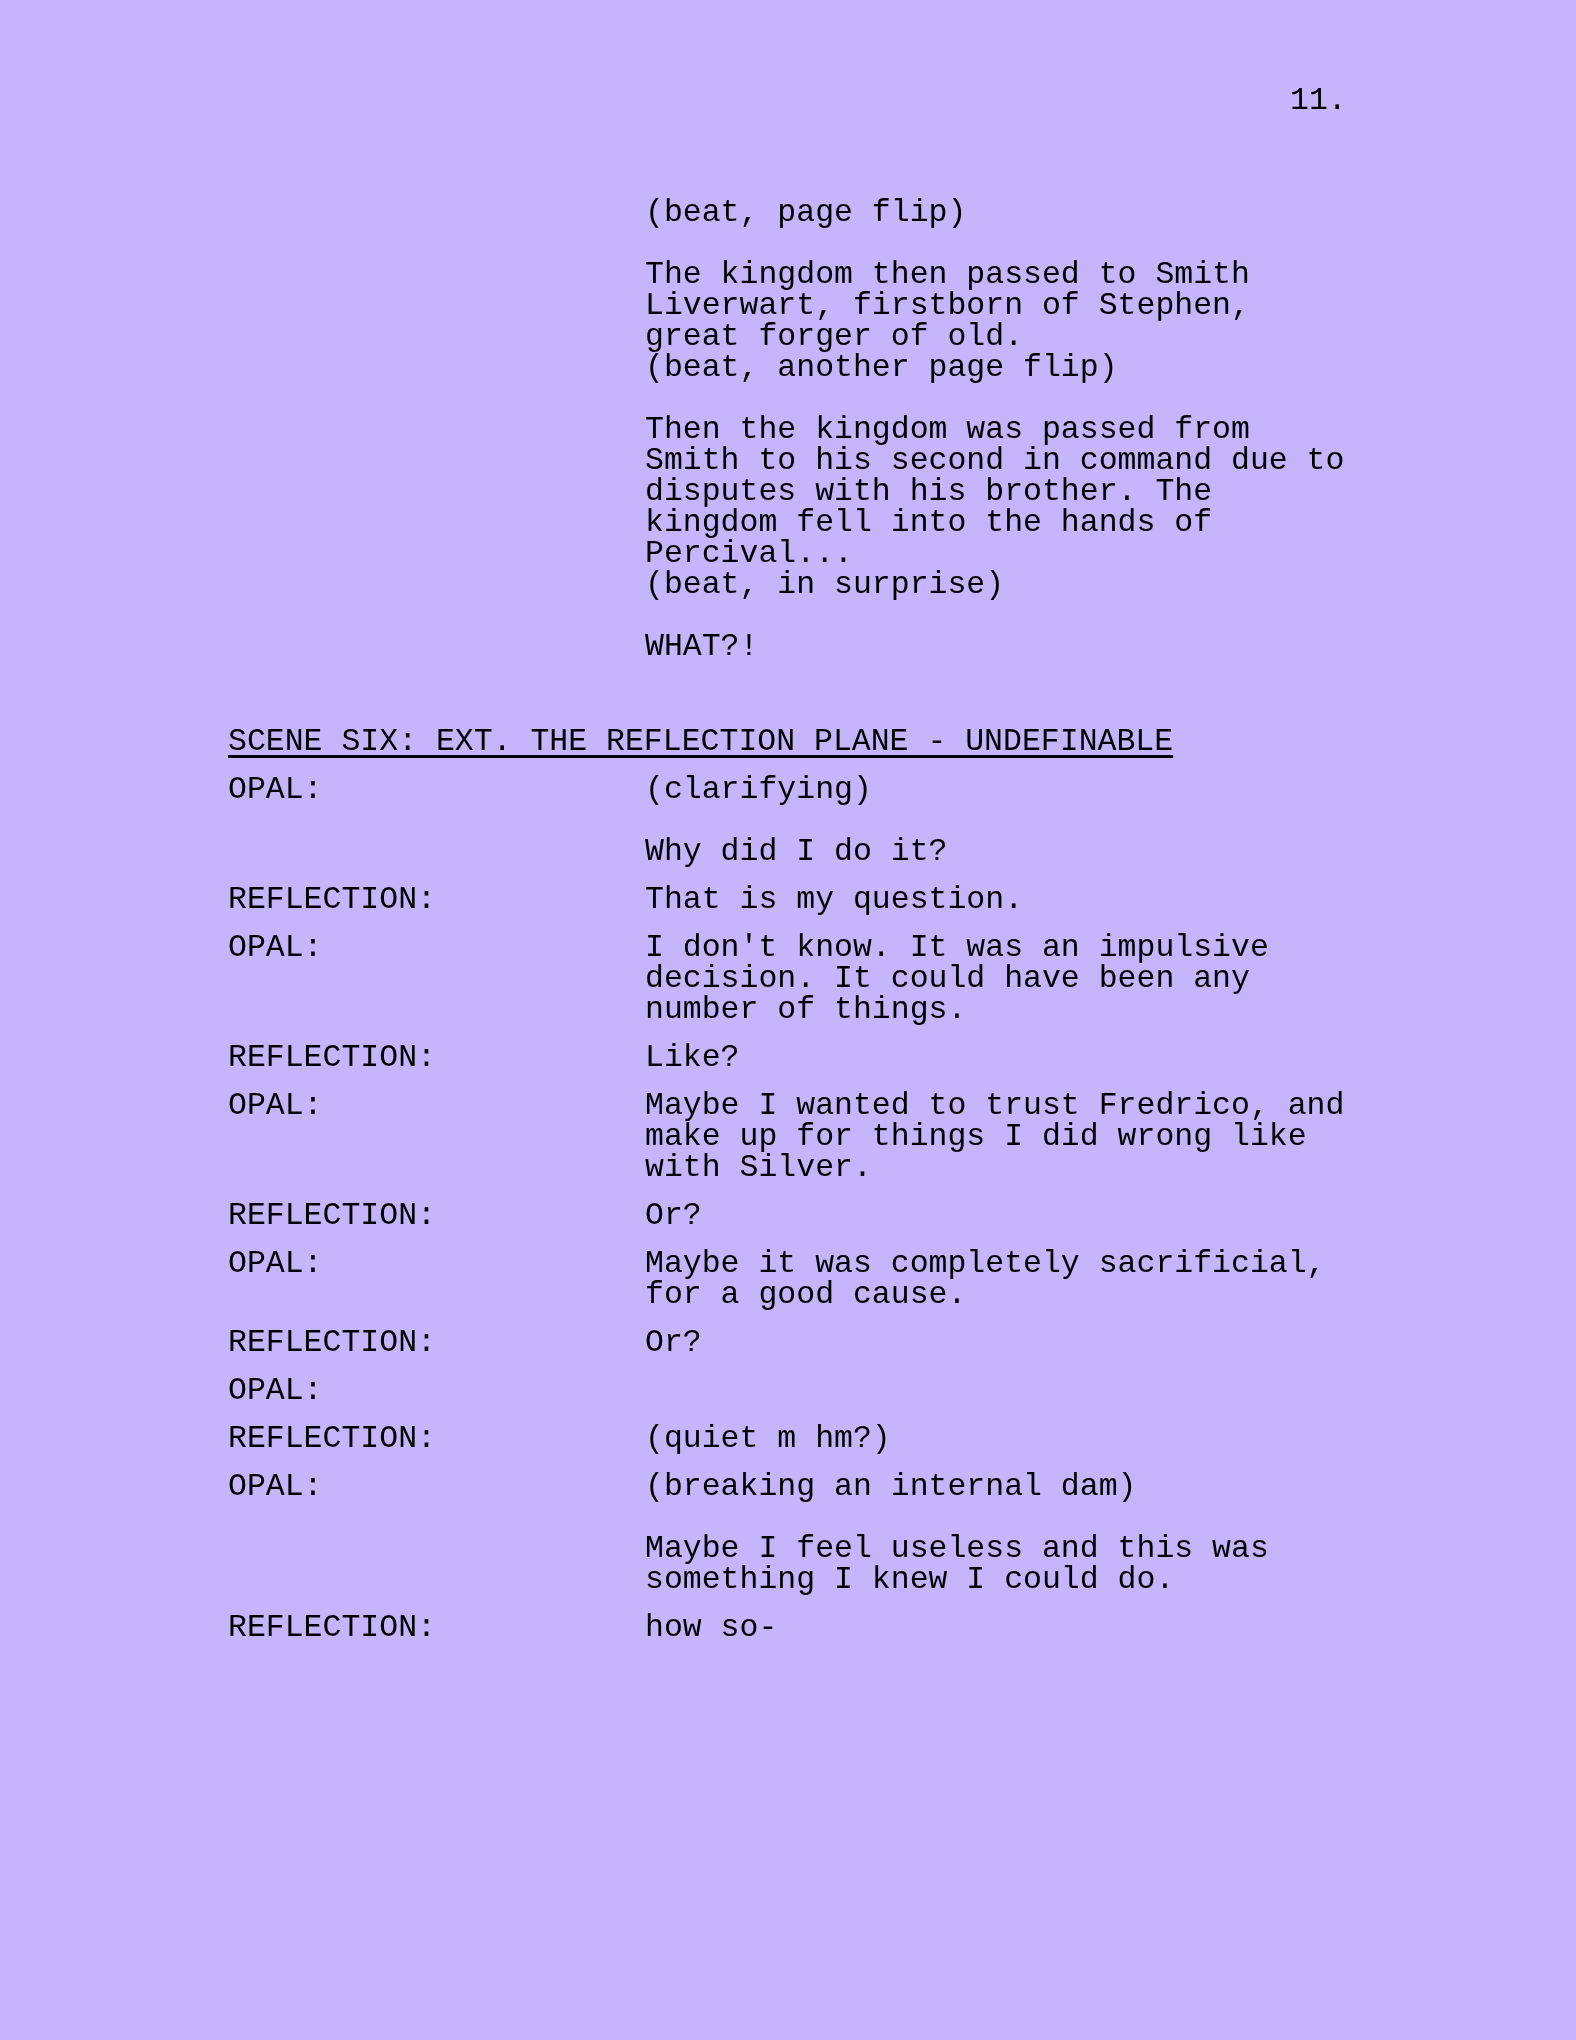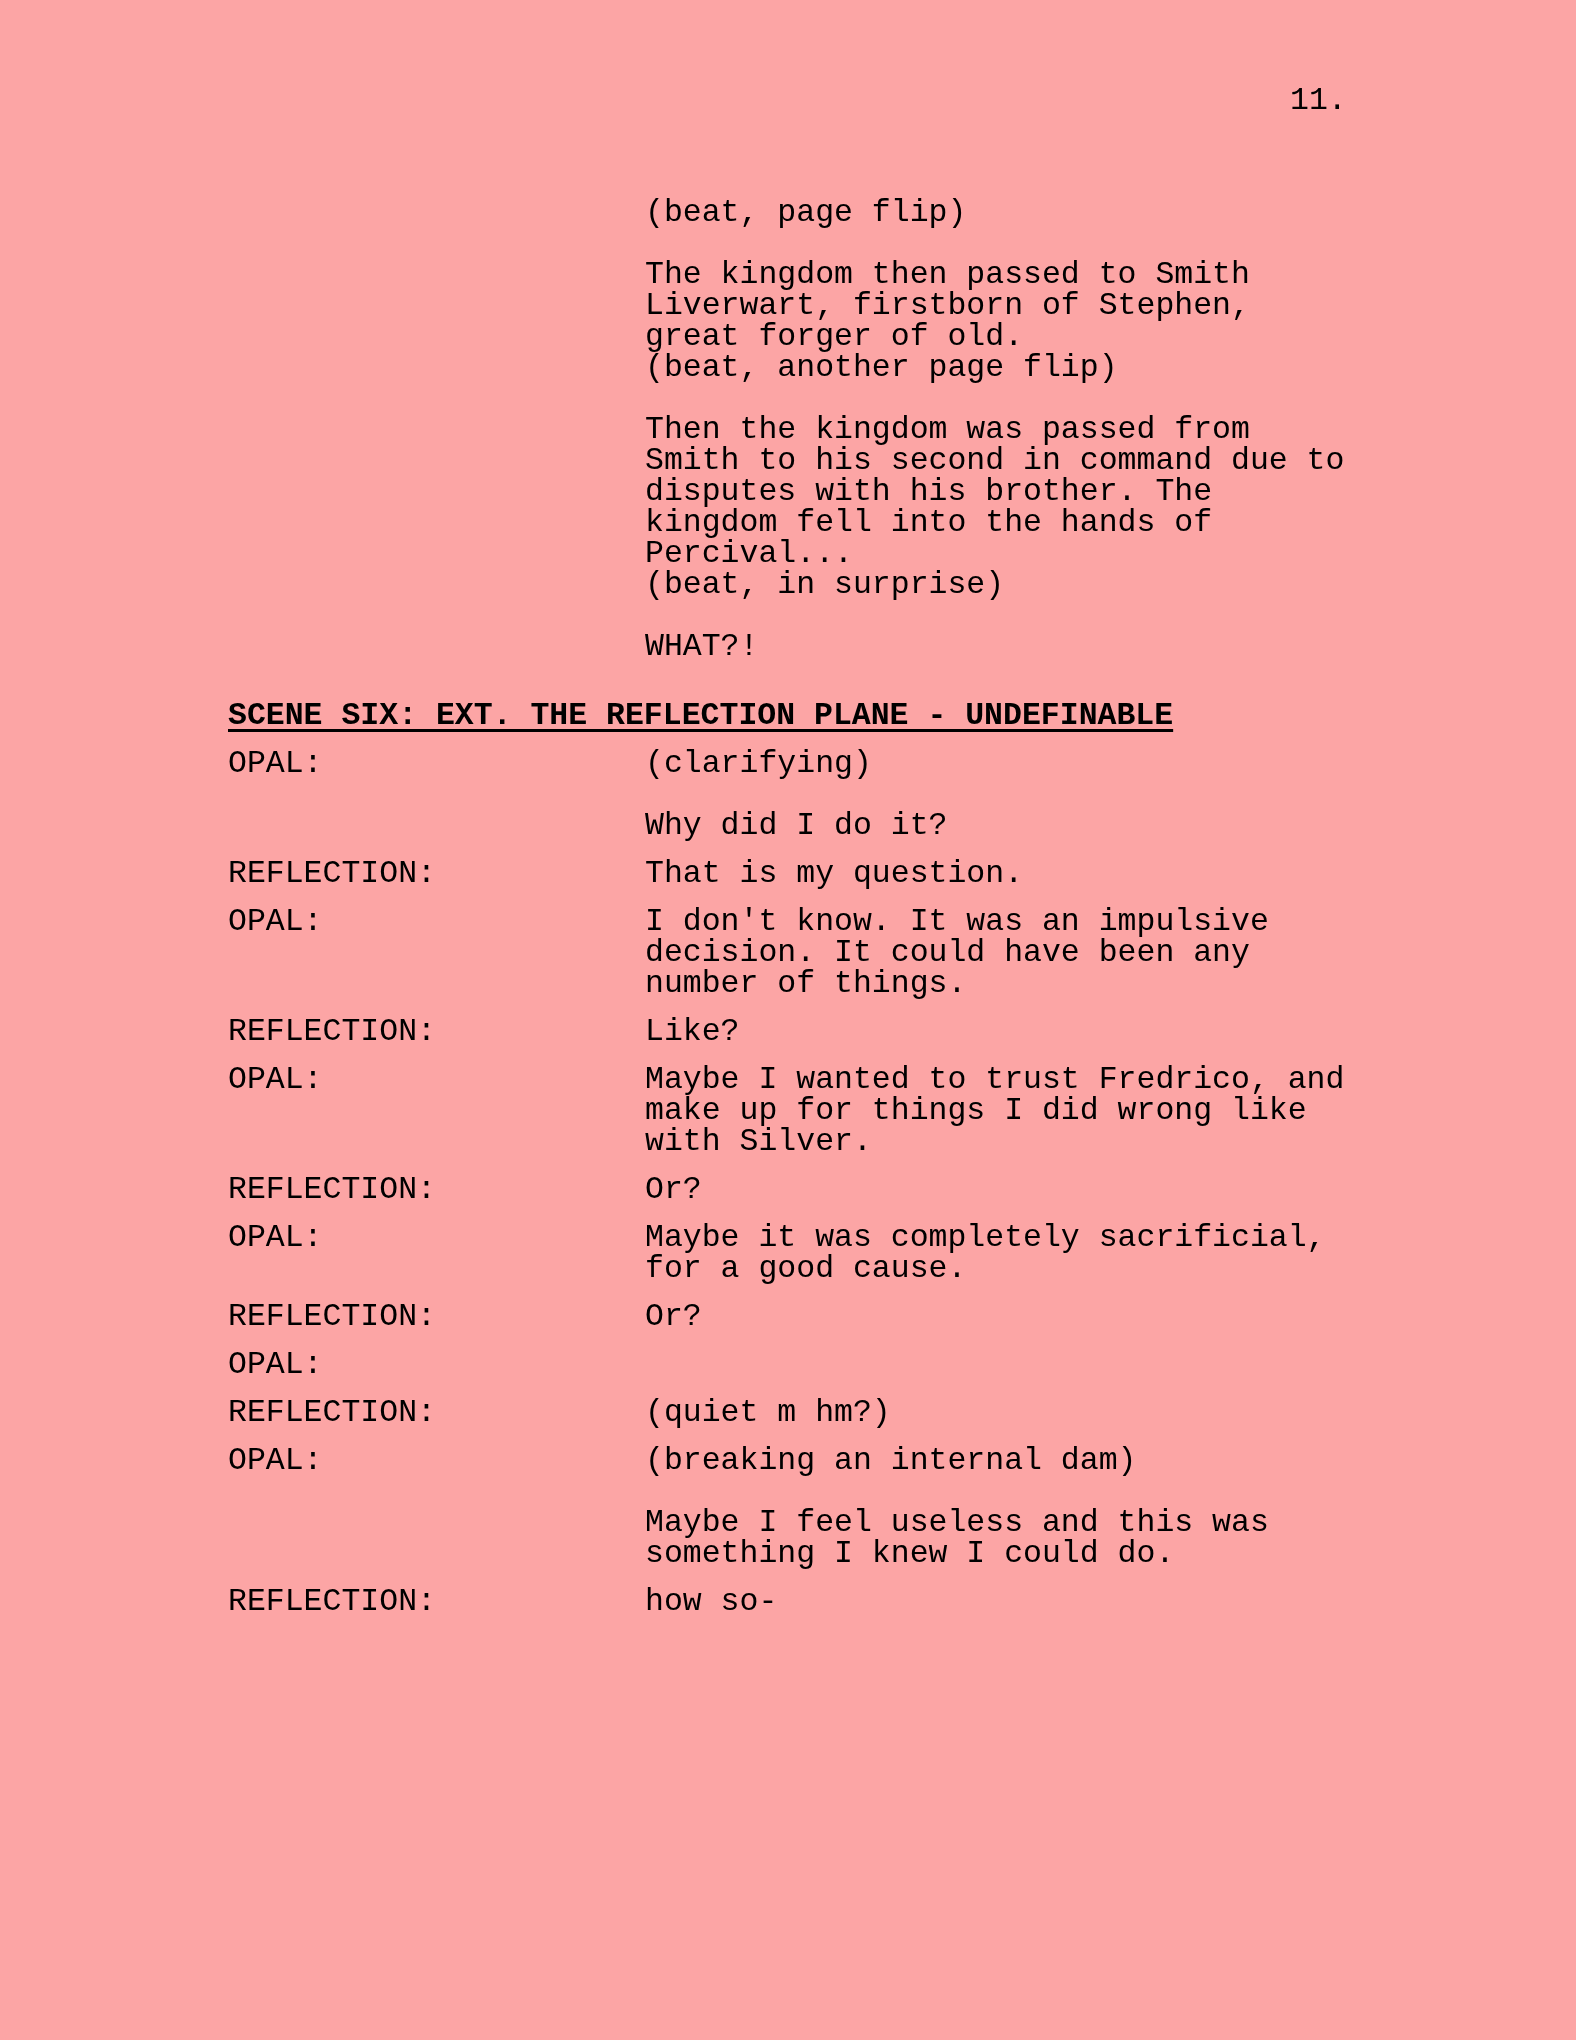--- a/index.html
+++ b/index.html
@@ -1,20 +1,20 @@
 <!DOCTYPE html>
 <html><head>
 <meta charset="utf-8">
 <style>
   html, body { margin: 0; padding: 0; background: #ffffff; }
   .page {
     position: relative;
     width: 1576px;
     height: 2040px;
-    background: #fca5a5;
+    background: #c4b5fd;
     color: #000000;
     font-family: "Liberation Mono", "DejaVu Sans Mono", monospace;
     font-size: 31.5px;
     line-height: 31px;
     overflow: hidden;
   }
   .page-number {
     position: absolute;
     top: 85px;
     left: 1290px;
@@ -24,22 +24,22 @@
     position: absolute;
     top: 197px;
     left: 228px;
     width: 1140px;
   }
   .pre-scene {
     margin-left: 417px;
     white-space: pre-line;
   }
   .scene-heading {
-    margin-top: 38px;
-    font-weight: bold;
+    margin-top: 64px;
+    font-weight: normal;
   }
   .scene-heading .heading-text {
     text-decoration: underline;
     text-decoration-thickness: 3px;
     text-underline-offset: 5px;
   }
   .dialogue-row {
     margin-top: 17px;
     display: grid;
     grid-template-columns: 417px 1fr;

